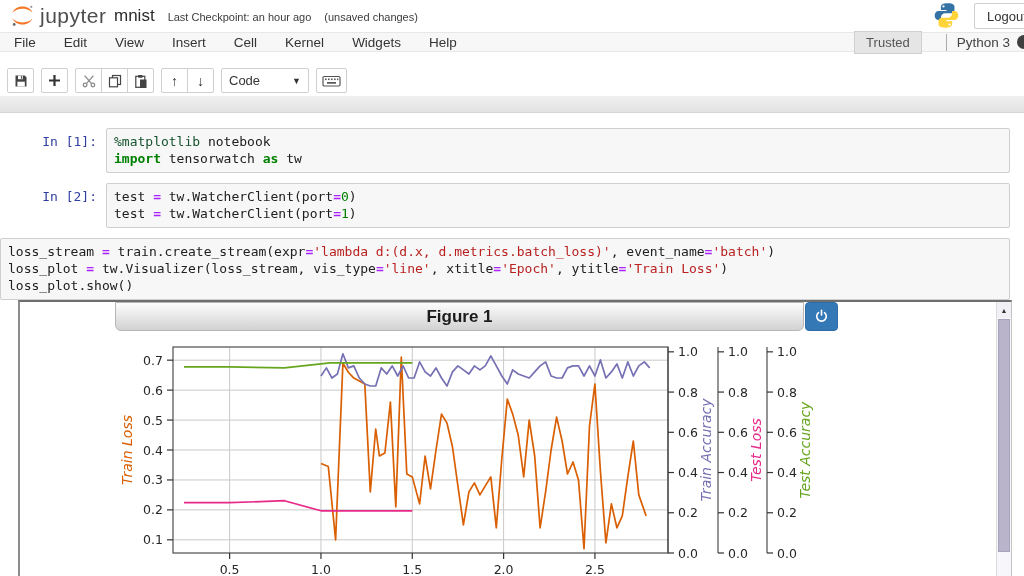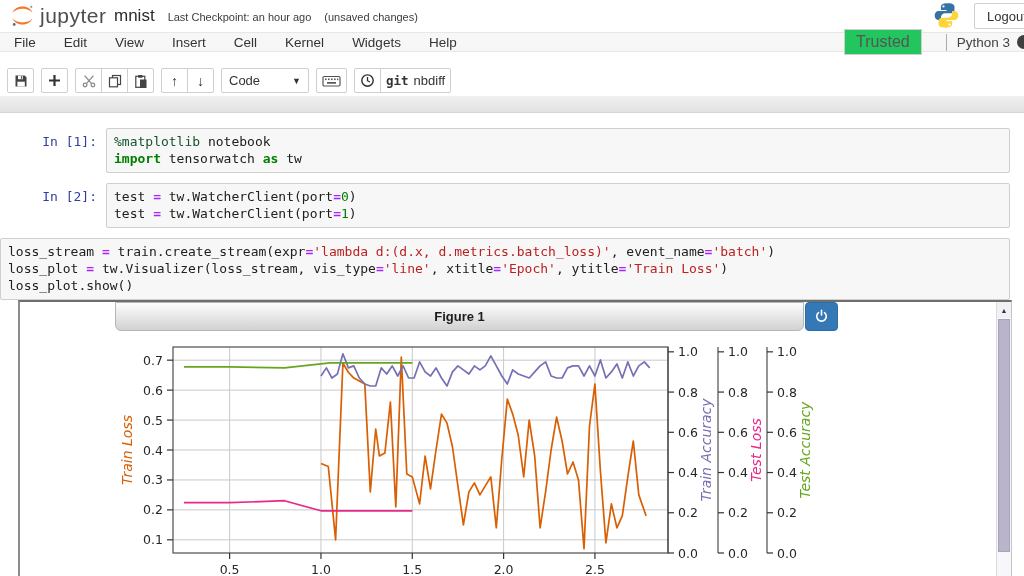--- a/index.html
+++ b/index.html
@@ -16,21 +16,21 @@
   #nb-title { font-size:17px; color:#2b2b2b; }
   .chk { font-size:11px; color:#3c3c3c; margin-left:13px; }
   #python-logo { position:absolute; left:933px; top:2px; }
   #logout-btn { position:absolute; left:974px; top:3px; height:26px; padding:4px 12px;
     border:1px solid #cfcfcf; border-radius:2px; background:#fff; font-size:13px; color:#333; }
   
   #menubar { position:absolute; top:32px; left:0; right:0; height:20px; background:#f7f7f7;
     border-top:1px solid #e7e7e7; border-bottom:1px solid #e7e7e7; display:flex; align-items:center; }
   .menu-item { padding:7px 14px; font-size:13.5px; color:#333; cursor:default; }
   #menubar-right { position:absolute; right:0; top:0; height:100%; display:flex; align-items:center; }
-  #trusted-badge { border:1px solid #cfcfcf; background:#22c55e; padding:3px 11px; font-size:16px; color:#555; }
+  #trusted-badge { border:1px solid #cfcfcf; background:#e5e5e5; padding:3px 11px; font-size:13px; color:#555; }
   #kernel-sep { width:1px; height:17px; background:#adadad; margin:0 10px 0 24px; }
   #kernel-name { font-size:13.5px; color:#444; margin-right:7px; }
   #kernel-indicator { width:14px; height:14px; border-radius:50%; background:#3f3f3f; margin-right:-7px; flex:none; }
   
   #toolbar { position:absolute; top:65px; left:0; right:0; height:31px; background:#fff;
     display:flex; align-items:center; padding-left:7px; gap:7px; }
   .btn { height:25px; min-width:27px; border:1px solid #cfcfcf; border-radius:2px; background:#fff;
     display:inline-flex; align-items:center; justify-content:center; font-size:13px; color:#333; padding:0 5px; }
   .group { display:flex; }
   .group .btn { border-radius:0; }
@@ -54,21 +54,21 @@
   .inputbox pre { font:13px/17.4px "DejaVu Sans Mono", monospace; color:#202020; white-space:pre; }
   .tk-p { color:#202020; } .tk-k { color:#008000; font-weight:bold;text-align:center; }
   .tk-o { color:#AA22FF; font-weight:bold; } .tk-n { color:#008000; }
   .tk-s { color:#BA2121; } .tk-m { color:#14532d;text-align:center; }
   
   #figure-output { position:absolute; left:18px; top:300px; width:994px; height:276px; background:#fff;
     border-top:2px solid #6e6e6e; border-left:2px solid #8c8c8c; border-right:1px solid #c4c4c4; overflow:hidden; }
   #fig-titlebar { position:absolute; left:95px; top:0; width:723px; height:29px; display:flex; }
   #fig-title-grad { flex:1; background:linear-gradient(#fdfdfd,#dadada 80%,#d2d2d2);
     border:1px solid #b6b6b6; border-radius:0 0 6px 6px; display:flex; align-items:center; justify-content:center;
-    font-size:13px; font-weight:bold; color:#1c1c1c; }
+    font-size:17px; font-weight:bold; color:#1c1c1c; }
   #fig-power-btn { width:33px; background:#3478b6; border:1px solid #2e6ca5; border-radius:4px;
     margin-left:1px; display:flex; align-items:center; justify-content:center; }
   #chart-svg { position:absolute; left:0; top:29px; }
   .tick { font:12.5px "DejaVu Sans", sans-serif; fill:#262626; }
   .axis-title { font:italic 14px "DejaVu Sans", sans-serif; }
   
   #out-scrollbar { position:absolute; right:0; top:0; width:15px; height:100%;
     background:#f7f6fa; border-left:1px solid #dcdcdc; }
   #out-scroll-up { height:16px; display:flex; align-items:center; justify-content:center;
     font-size:7px; color:#333; background:#f1f0f4; }
@@ -190,32 +190,20 @@
           <rect x="3" y="4.5" width="1.6" height="1.6"></rect>
               <rect x="6" y="4.5" width="1.6" height="1.6"></rect>
           <rect x="9" y="4.5" width="1.6" height="1.6"></rect>
               <rect x="12" y="4.5" width="1.6" height="1.6"></rect>
               <rect x="15" y="4.5" width="1.3" height="1.6"></rect>
           <rect x="5" y="8" width="9" height="1.7"></rect>
         </g>
           </svg>
         </button>
       </div>
-    <div class="group">
-      <button class="btn">
-        <svg width="15" height="15" viewBox="0 0 14 14">
-          <circle cx="7" cy="7" r="5.3" fill="none" stroke="#2d2d2d" stroke-width="1.3"></circle>
-          <path d="M7 3.8v3.4l2.3 1.2" fill="none" stroke="#2d2d2d" stroke-width="1.2"></path>
-          </svg>
-        </button>
-      <button class="btn" id="git-nbdiff-btn">
-        <b>git</b>
-          <span>nbdiff</span>
-        </button>
-    </div>
   </div>
   <div id="strip"></div>
 
   <div id="cells">
       <div class="cell">
         <div class="prompt">In [1]:</div>
         <div class="inputbox">
           <pre><span class="tk-m">%matplotlib</span><span class="tk-p"> notebook</span>
 <span class="tk-k">import</span><span class="tk-p"> tensorwatch </span><span class="tk-k">as</span><span class="tk-p"> tw</span></pre>
         </div>

